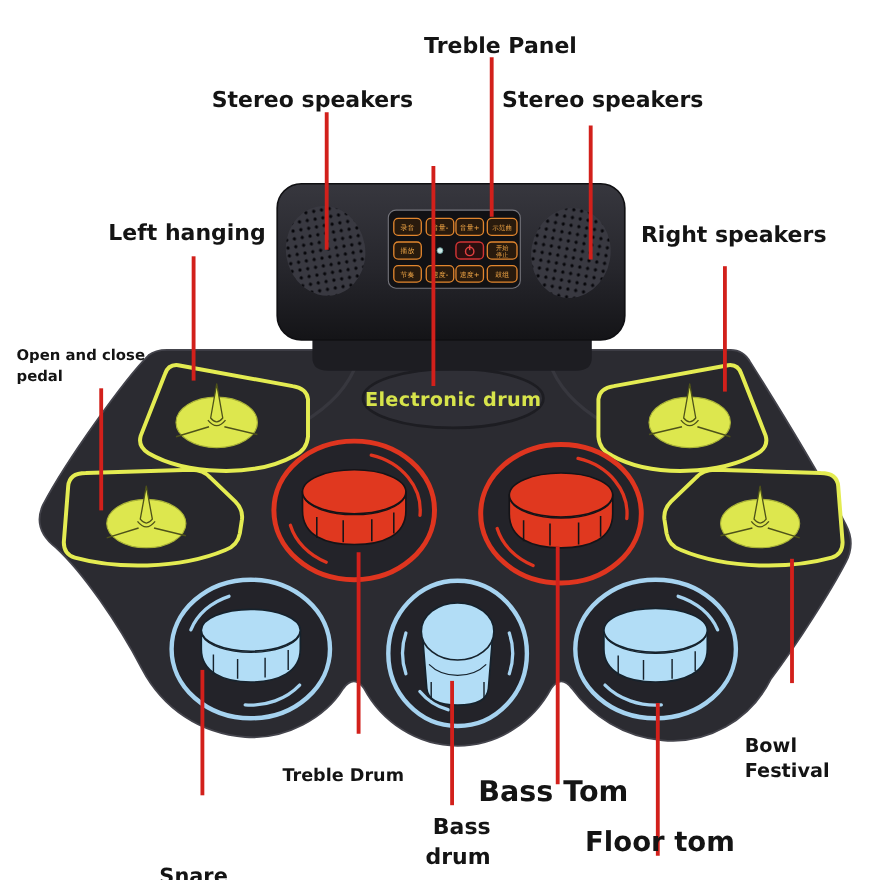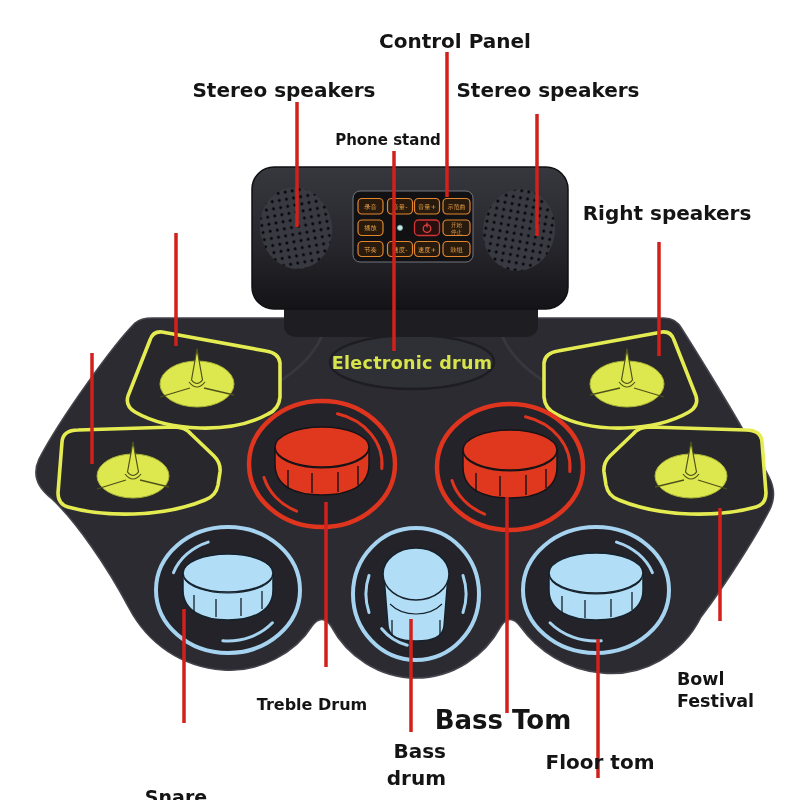--- a/index.html
+++ b/index.html
@@ -14,21 +14,21 @@
   .lbl-stereo-right{left:438px;top:79px;width:220px;font-size:20px;}
   .lbl-phone-stand{left:308px;top:132px;width:160px;font-size:15px;}
   .lbl-left-hanging{left:60px;top:200px;width:220px;font-size:20px;}
   .lbl-right-hanging{left:557px;top:202px;width:220px;font-size:20px;}
   .lbl-open-pedal{left:15px;top:314px;width:140px;font-size:13.5px;text-align:left;line-height:1.42;}
   .lbl-bowl-festival{left:677px;top:669px;width:120px;font-size:17.5px;text-align:left;line-height:1.24;}
   .lbl-treble-drum{left:222px;top:696px;width:180px;font-size:16px;}
   .lbl-snare{left:96px;top:786px;width:160px;font-size:19px;}
   .lbl-bass-drum{left:346px;top:738px;width:100px;font-size:20px;line-height:1.35;text-align:right;}
   .lbl-bass-tom{left:393px;top:705px;width:220px;font-size:26px;}
-  .lbl-floor-tom{left:505px;top:751px;width:190px;font-size:20px;}
+  .lbl-floor-tom{left:505px;top:751px;width:190px;font-size:25px;}
 </style>
 </head>
 <body>
 
 <div id="stage">
 
 <svg id="device-svg" width="800" height="800" viewBox="0 0 800 800">
   <defs>
     <linearGradient id="barGrad" x1="0" y1="0" x2="0" y2="1">
       <stop offset="0" stop-color="#37373e"></stop>
@@ -223,26 +223,30 @@
     <line x1="92" y1="353" x2="92" y2="464"></line>
     <line x1="720" y1="508" x2="720" y2="621"></line>
     <line x1="326" y1="502" x2="326" y2="667"></line>
     <line x1="184" y1="609" x2="184" y2="723"></line>
     <line x1="411" y1="619" x2="411" y2="732"></line>
     <line x1="507" y1="497" x2="507" y2="713"></line>
     <line x1="598" y1="639" x2="598" y2="778"></line>
   </g>
 </svg>
 
-  <div class="label lbl-control-panel">Control Panel</div>
+  <div class="label lbl-control-panel">Treble Panel</div>
   <div class="label lbl-stereo-left">Stereo speakers</div>
   <div class="label lbl-stereo-right">Stereo speakers</div>
-  <div class="label lbl-phone-stand">Phone stand</div>
+  <div class="label lbl-left-hanging">Left hanging</div>
   <div class="label lbl-right-hanging">Right speakers</div>
 
+  <div class="label lbl-open-pedal two-line">
+    <span>Open and close</span><br>
+    <span>pedal</span>
+  </div>
 
   <div class="label lbl-bowl-festival two-line">
     <span>Bowl</span><br>
     <span>Festival</span>
   </div>
 
   <div class="label lbl-treble-drum">Treble Drum</div>
   <div class="label lbl-snare">Snare</div>
 
   <div class="label lbl-bass-drum two-line">

